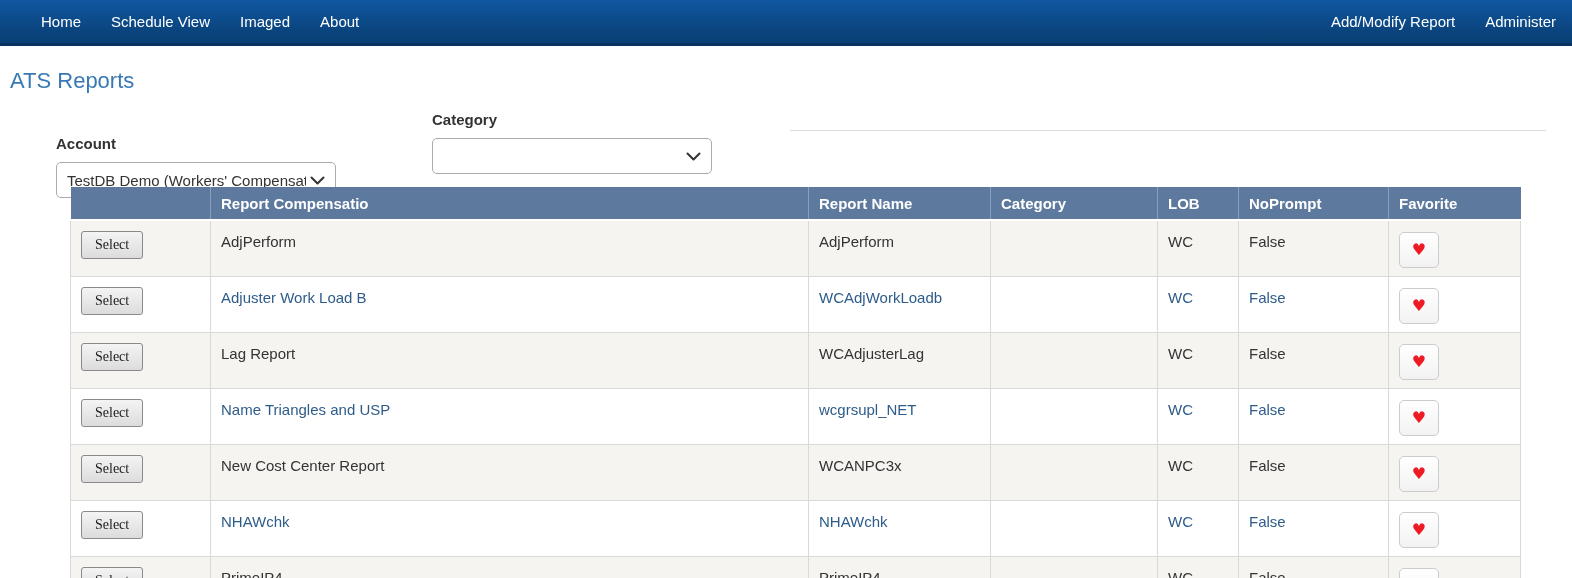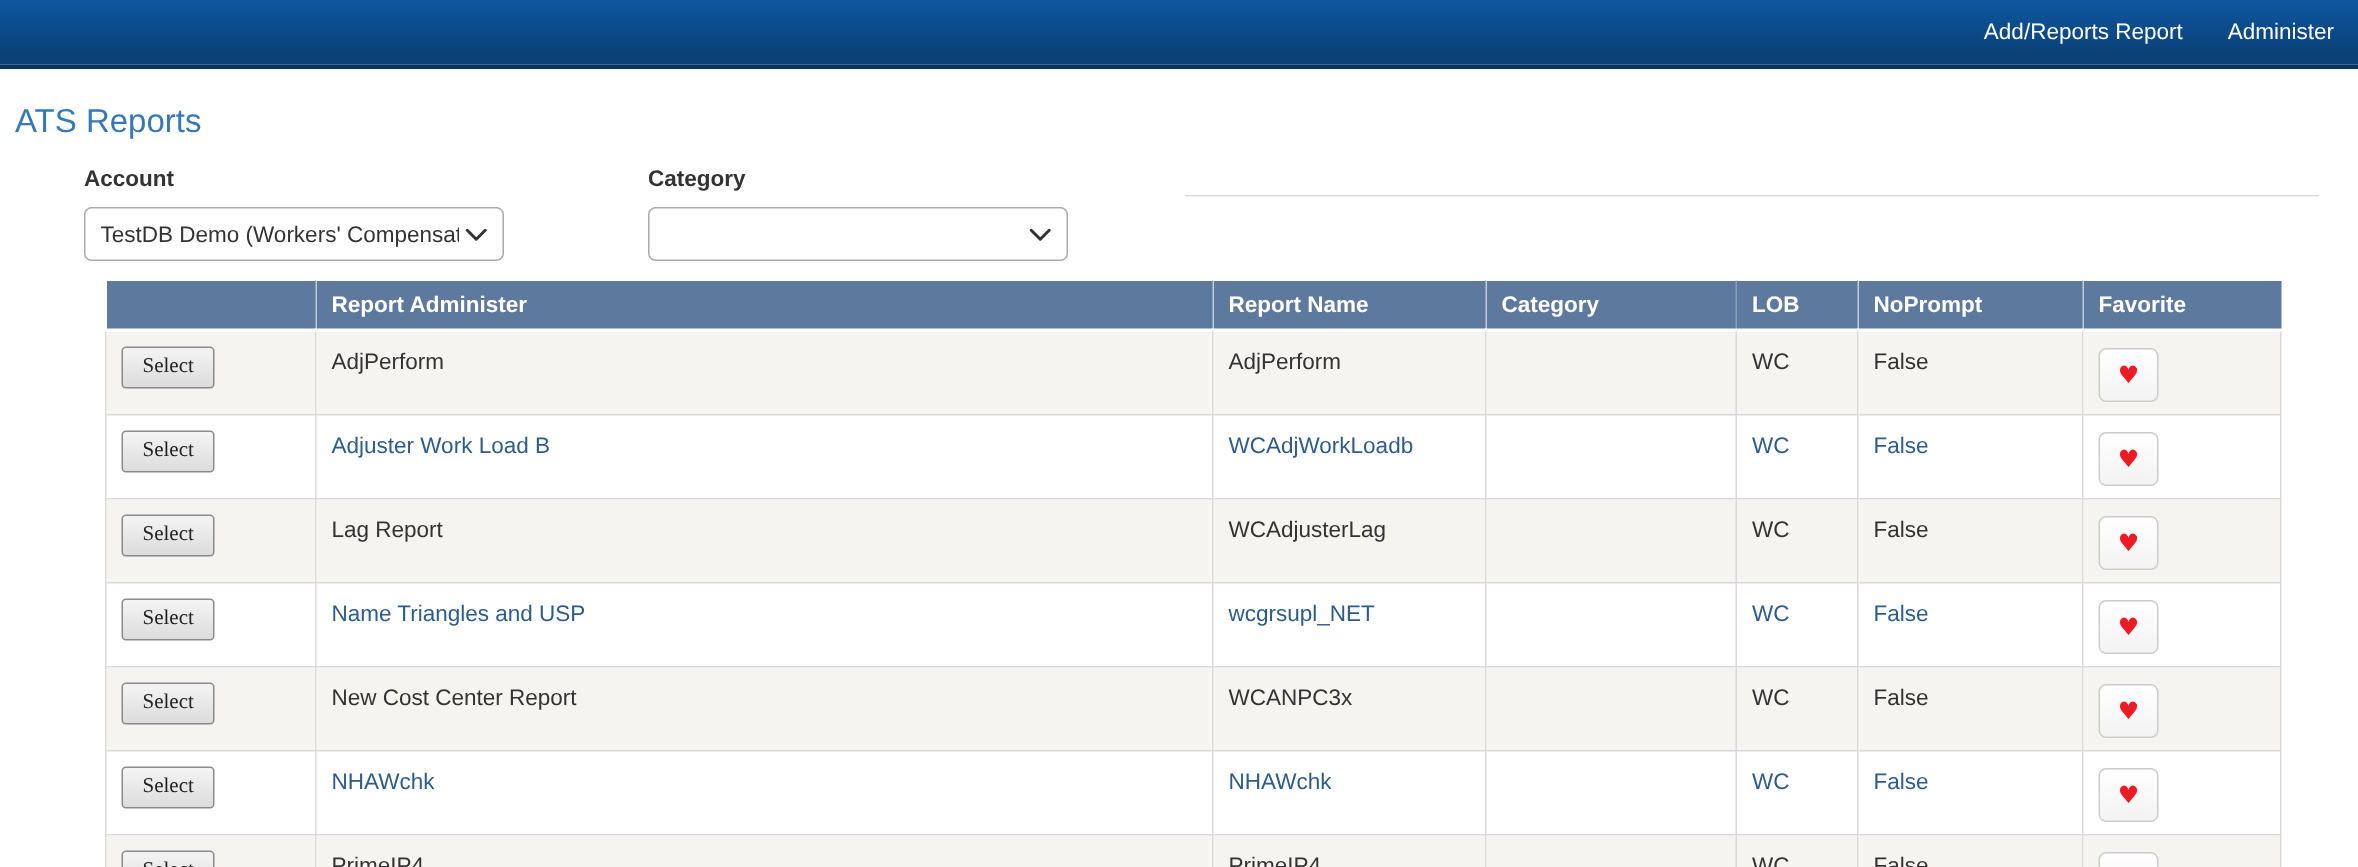--- a/index.html
+++ b/index.html
@@ -27,21 +27,21 @@
 
   
   .page-title {
     position: absolute; left: 10px; top: 63px;
     font-size: 22px; line-height: 36px; font-weight: 400;
     color: #3879b5; margin: 0;
   }
 
   
   .filter-group { position: absolute; top: 111px; width: 280px; }
-  .filter-account  { left: 56px; }
+  .filter-account  { left: 56px; margin-top: 24px; }
   .filter-category { left: 432px; }
   .filter-label { font-size: 15px; font-weight: bold; color: #333; display: block; }
   .select-box {
     margin-top: 10px; width: 280px; height: 36px;
     background: #fff; border: 1px solid #ababab; border-radius: 5px;
     display: flex; align-items: center; justify-content: space-between;
     padding: 0 10px; cursor: pointer;
   }
   .select-value {
     font-size: 15px; color: #333; white-space: nowrap; overflow: hidden;
@@ -93,22 +93,28 @@
   }
   .heart {
     font-family: "DejaVu Sans", sans-serif;
     color: #ed1b24; font-size: 16px; line-height: 1;
   }
 </style>
 </head>
 <body>
 
 <div class="navbar">
+  <div class="nav-left">
+      <a class="nav-link">Home</a>
+      <a class="nav-link">Schedule View</a>
+      <a class="nav-link">Imaged</a>
+      <a class="nav-link">About</a>
+    </div>
   <div class="nav-right">
-      <a class="nav-link">Add/Reports Report</a>
+      <a class="nav-link">Add/Modify Report</a>
       <a class="nav-link">Administer</a>
     </div>
 </div>
 
 <h1 class="page-title">ATS Reports</h1>
 
 <div class="filter-group filter-account">
   <span class="filter-label">Account</span>
   <div class="select-box">
     <span class="select-value">TestDB Demo (Workers' Compensatio</span>
@@ -141,21 +147,21 @@
         <col style="width:598px">
         <col style="width:182px">
       <col style="width:167px">
         <col style="width:81px">
         <col style="width:150px">
         <col style="width:132px">
     </colgroup>
     <thead>
       <tr id="header-row">
           <th></th>
-          <th>Report Administer</th>
+          <th>Report Compensatio</th>
           <th>Report Name</th>
           <th>Category</th>
           <th>LOB</th>
           <th>NoPrompt</th>
           <th>Favorite</th>
         </tr>
     </thead>
     <tbody id="table-body">
         <tr class="row-plain">
           <td class="col-select"><button class="select-btn">Select</button></td>

